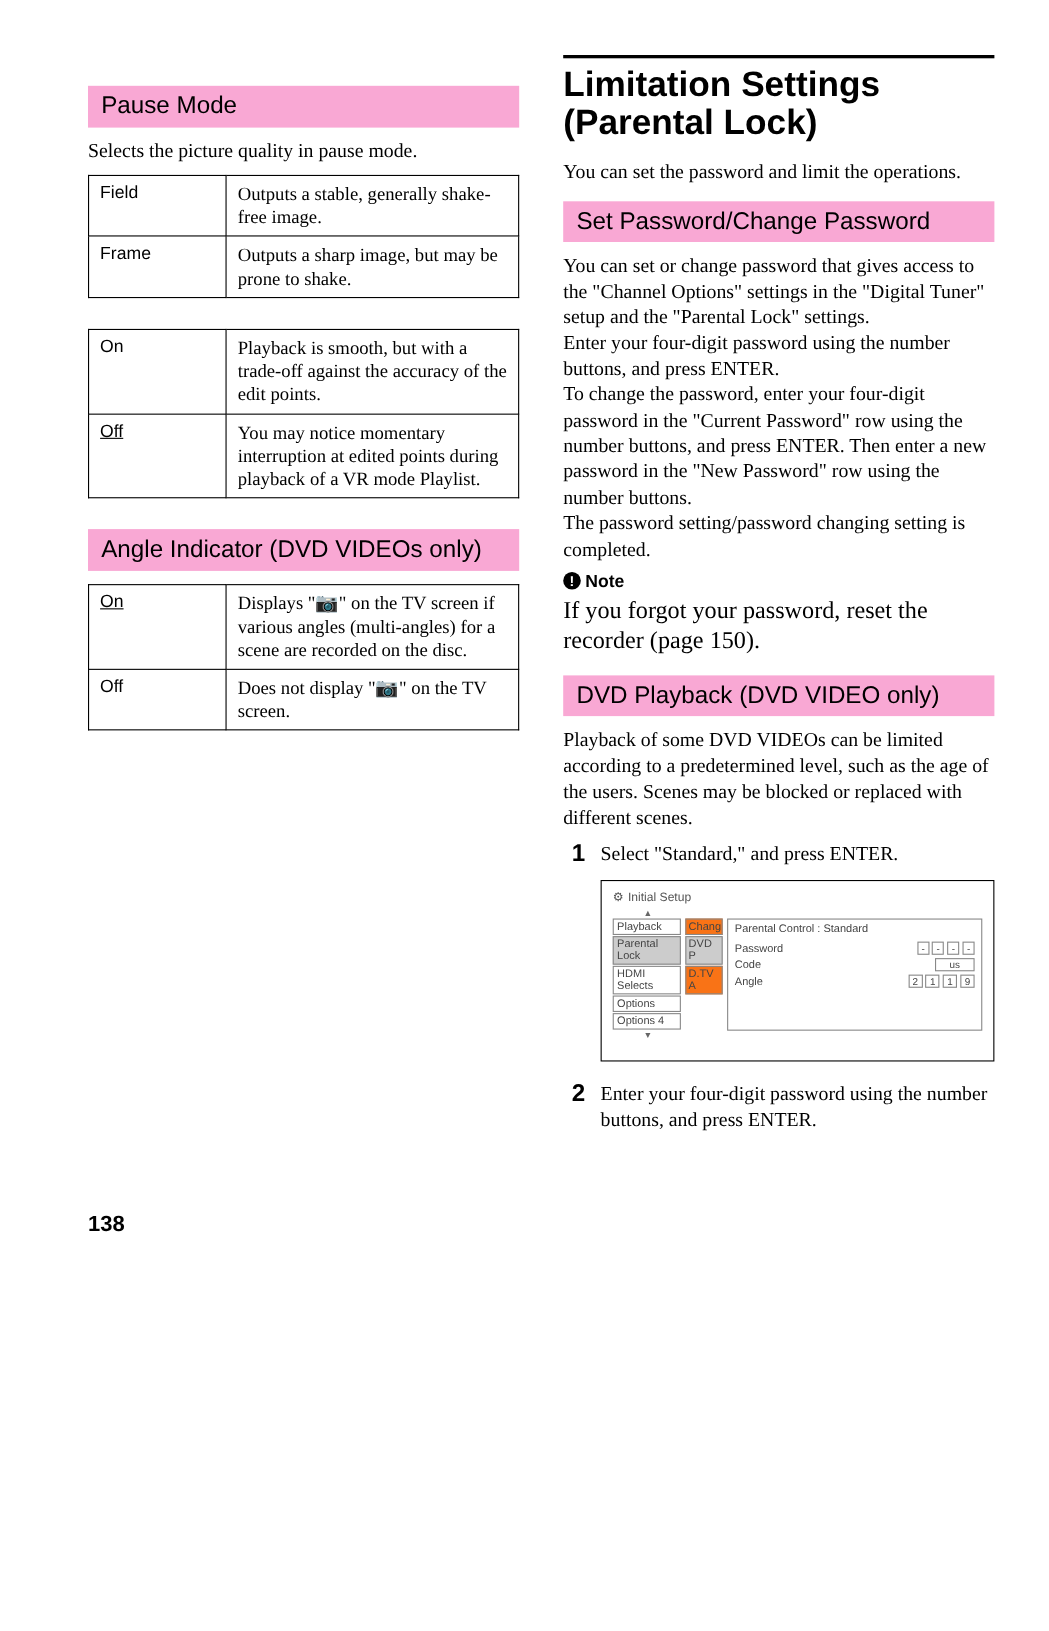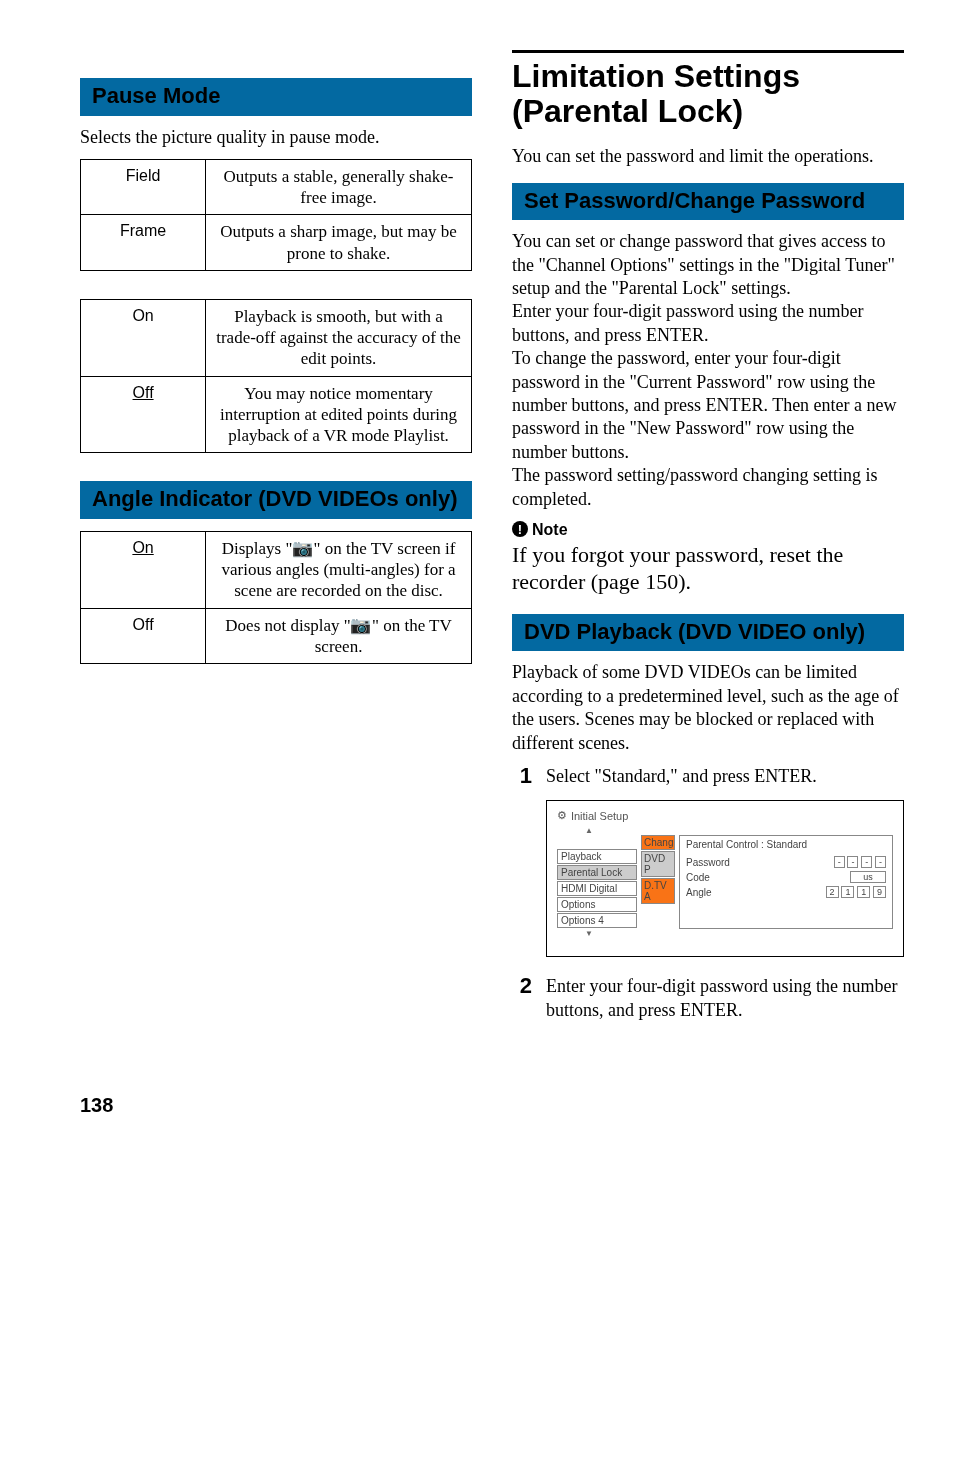--- a/index.html
+++ b/index.html
@@ -1,45 +1,44 @@
 <!DOCTYPE html>
 <html><head>
 <meta charset="utf-8">
 <style>
   * { box-sizing: border-box; margin: 0; padding: 0; }
   html, body { width: 954px; background: #fff; font-family: "Times New Roman", Times, serif; color: #000; }
   .page { width: 954px; padding: 50px 50px 60px 80px; display: flex; gap: 40px; }
   .col { flex: 1 1 0; min-width: 0; }
   .spacer-top { height: 28px; }
   .section-head {
-    background: #0369a1;
+    background: #f9a8d4;
     padding: 4px 12px 6px 12px;
     font-family: Helvetica, Arial, sans-serif;
-    font-weight: 700;
+    font-weight: 400;
     font-size: 22px;
     line-height: 1.25;
     margin-bottom: 10px;
   }
   .body-text {
     font-size: 18px;
     line-height: 1.3;
     margin-bottom: 10px;
   }
   table.info {
     border-collapse: collapse;
     width: 100%;
     margin-bottom: 28px;
   }
   table.info td {
     border: 1px solid #000;
     padding: 6px 10px;
     vertical-align: top;
     font-size: 17px;
     line-height: 1.25;
-    text-align: center;
   }
   table.info td.key {
     font-family: Helvetica, Arial, sans-serif;
     font-size: 16px;
     width: 32%;
   }
   .underline { text-decoration: underline; }
   .rule { border-top: 3px solid #000; margin-bottom: 6px; }
   h1.big {
     font-family: Helvetica, Arial, sans-serif;
@@ -91,21 +90,21 @@
     padding: 8px 10px 18px 10px;
     font-family: Helvetica, Arial, sans-serif;
     font-size: 10px;
     color: #444;
     position: relative;
   }
   .screenshot .title { font-size: 11px; color: #555; margin-bottom: 4px; display:flex; align-items:center; gap:4px;}
   .screenshot .arrow-up::before { content:"▲"; font-size:8px; display:block; margin-left:28px; color:#666;}
   .screenshot .arrow-dn::before { content:"▼"; font-size:8px; display:block; margin-left:28px; color:#666;}
   .screenshot-inner { display:flex; gap:4px; }
-  .ss-left { width: 80px; margin-top: 14px; }
+  .ss-left { width: 62px; }
   .ss-left div { border:1px solid #888; margin-bottom:1px; padding:1px 3px; background:#fff; }
   .ss-left div.sel { background:#ccc; }
   .ss-mid { width: 34px; }
   .ss-mid div { border:1px solid #888; margin-bottom:1px; padding:1px 2px; background:#f97316; }
   .ss-mid div.sel { background:#ccc; }
   .ss-right { flex:1; border:1px solid #888; padding:3px 6px; }
   .ss-right .row { display:flex; justify-content:space-between; align-items:center; margin:3px 0; gap:6px;}
   .ss-right .label { font-size:10px; }
   .box { border:1px solid #888; padding:0 3px; font-size:9px; min-width:10px; text-align:center; display:inline-block; background:#fff;}
   .pagefoot {
@@ -200,21 +199,21 @@
     <div class="screenshot">
       <div class="title">
         <span>⚙</span>
         <span>Initial Setup</span>
       </div>
       <div class="arrow-up"></div>
       <div class="screenshot-inner">
         <div class="ss-left">
           <div>Playback</div>
           <div class="sel">Parental Lock</div>
-          <div>HDMI Digital</div>
+          <div>HDMI Selects</div>
           <div>Options</div>
           <div>Options 4</div>
         </div>
         <div class="ss-mid">
           <div>Chang</div>
           <div class="sel">DVD P</div>
           <div>D.TV A</div>
         </div>
         <div class="ss-right">
           <div style="font-size:10px; margin-bottom:6px;">Parental Control : Standard</div>

